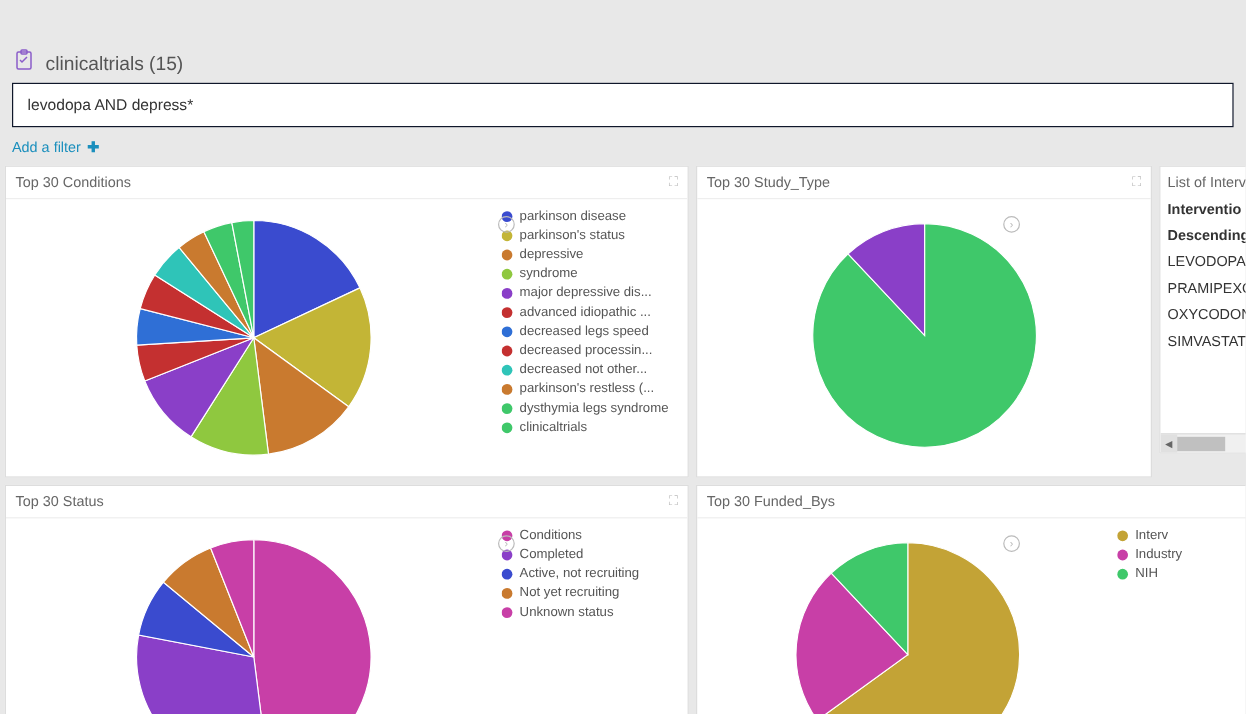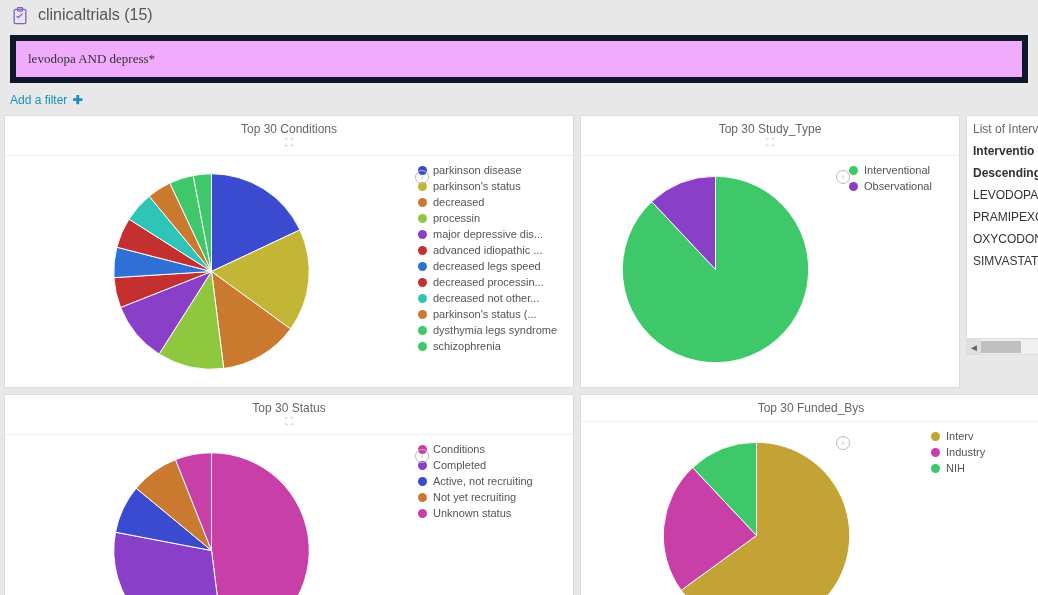--- a/index.html
+++ b/index.html
@@ -1,26 +1,26 @@
 <!DOCTYPE html>
 <html><head>
 <meta charset="utf-8">
 <style>
 * { box-sizing: border-box; margin: 0; padding: 0; }
 body { font-family: Arial, sans-serif; font-size: 12px; color: #555; background: #e8e8e8; width: 1038px; }
-.header-row { display: flex; align-items: flex-start; padding: 6px 10px 6px 10px; }
+.header-row { display: flex; align-items: flex-end; padding: 6px 10px 6px 10px; margin-top: 34px; }
 .clipboard-icon { color: #8a5cc9; margin-right: 8px; }
 .page-title { font-size: 16px; font-weight: 400; color: #555; }
-.search-bar { margin: 0 10px; background: #f0abfc; border: 6px solid #0f172a; padding: 10px 12px; font-size: 13px; color: #333; font-family: Liberation Serif, serif; }
+.search-bar { margin: 0 10px; background: #ffffff; border: 1px solid #0f172a; padding: 10px 12px; font-size: 13px; color: #333; }
 .filter-row { padding: 10px 10px 8px 10px; }
 .filter-link { color: #1b8fbd; font-size: 12px; cursor: pointer; text-align: right; }
 .filter-plus { color: #1b8fbd; font-weight: bold; margin-left: 2px; }
 .panels { display: grid; grid-template-columns: 570px 380px 82px; gap: 6px; padding: 0 0 6px 4px; }
 .panel { background: #fff; border: 1px solid #ddd; position: relative; }
-.panel-header { display: flex; align-items: center; justify-content: space-between; padding: 6px 8px; border-bottom: 1px solid #eee; color: #666; font-size: 12px; flex-direction: column; }
+.panel-header { display: flex; align-items: center; justify-content: space-between; padding: 6px 8px; border-bottom: 1px solid #eee; color: #666; font-size: 12px; }
 .expand-icon { color: #bbb; font-size: 11px; cursor: pointer; }
 .panel-body { display: flex; padding: 8px; position: relative; }
 .chart-area { flex: 1; display: flex; justify-content: center; align-items: center; min-height: 210px; }
 .legend { width: 155px; padding-left: 8px; }
 .legend-row { display: flex; align-items: center; margin-bottom: 4px; font-size: 11px; color: #555; white-space: nowrap; overflow: hidden; text-overflow: ellipsis; }
 .legend-dot { width: 9px; height: 9px; border-radius: 50%; margin-right: 6px; flex-shrink: 0; }
 .drill-icon { position: absolute; left: 410px; top: 14px; width: 14px; height: 14px; border: 1px solid #bbb; border-radius: 50%; color: #bbb; font-size: 9px; display: flex; align-items: center; justify-content: center; cursor: pointer; }
 .panel.narrow .legend { width: 110px; }
 .panel.narrow .drill-icon { left: 255px; }
 .list-panel { background: #fff; border: 1px solid #ddd; padding: 6px 4px 0 6px; font-size: 12px; overflow: hidden; position: relative; height: 240px; }
@@ -88,25 +88,25 @@
           <div class="legend-row">
             <span class="legend-dot" style="background: rgb(58, 75, 207);"></span>
             <span>parkinson disease</span>
           </div>
           <div class="legend-row">
             <span class="legend-dot" style="background: rgb(195, 181, 54);"></span>
             <span>parkinson's status</span>
           </div>
           <div class="legend-row">
             <span class="legend-dot" style="background: rgb(201, 122, 47);"></span>
-            <span>decreased</span>
+            <span>depressive</span>
           </div>
           <div class="legend-row">
             <span class="legend-dot" style="background: rgb(143, 200, 63);"></span>
-            <span>processin</span>
+            <span>syndrome</span>
           </div>
           <div class="legend-row">
             <span class="legend-dot" style="background: rgb(138, 63, 200);"></span>
             <span>major depressive dis...</span>
           </div>
           <div class="legend-row">
             <span class="legend-dot" style="background: rgb(196, 48, 48);"></span>
             <span>advanced idiopathic ...</span>
           </div>
           <div class="legend-row">
@@ -116,57 +116,47 @@
           <div class="legend-row">
             <span class="legend-dot" style="background: rgb(196, 48, 48);"></span>
             <span>decreased processin...</span>
           </div>
           <div class="legend-row">
             <span class="legend-dot" style="background: rgb(47, 196, 184);"></span>
             <span>decreased not other...</span>
           </div>
           <div class="legend-row">
             <span class="legend-dot" style="background: rgb(201, 122, 47);"></span>
-            <span>parkinson's status (...</span>
+            <span>parkinson's restless (...</span>
           </div>
           <div class="legend-row">
             <span class="legend-dot" style="background: rgb(63, 200, 106);"></span>
             <span>dysthymia legs syndrome</span>
           </div>
           <div class="legend-row">
             <span class="legend-dot" style="background: rgb(63, 200, 106);"></span>
-            <span>schizophrenia</span>
+            <span>clinicaltrials</span>
           </div>
         </div>
     </div>
   </div>
 
   <div class="panel narrow">
     <div class="panel-header">
       <span>Top 30 Study_Type</span>
       <span class="expand-icon">⛶</span>
     </div>
     <div class="panel-body">
       <div class="drill-icon">›</div>
       <div class="chart-area">
         <svg class="pie" viewBox="-110 -110 220 220" id="pie-1">
             <path d="M0,0 L6.123233995736766e-15,-100 A100,100 0 1 1 -68.45471059286889,-72.89686274214114 Z" fill="#3fc86a" stroke="#fff" stroke-width="1"></path>
             <path d="M0,0 L-68.45471059286889,-72.89686274214114 A100,100 0 0 1 -1.8369701987210297e-14,-100 Z" fill="#8a3fc8" stroke="#fff" stroke-width="1"></path>
           </svg>
       </div>
-      <div class="legend" id="legend-1">
-          <div class="legend-row">
-            <span class="legend-dot" style="background: rgb(63, 200, 106);"></span>
-            <span>Interventional</span>
-          </div>
-          <div class="legend-row">
-            <span class="legend-dot" style="background: rgb(138, 63, 200);"></span>
-            <span>Observational</span>
-          </div>
-        </div>
     </div>
   </div>
 
   <div class="list-panel">
     <div class="list-title">List of Interv</div>
     <div class="list-heading">Interventio</div>
     <div class="list-heading">Descending</div>
     <div class="list-item">LEVODOPA</div>
     <div class="list-item">PRAMIPEXOL</div>
     <div class="list-item">OXYCODONE</div>

